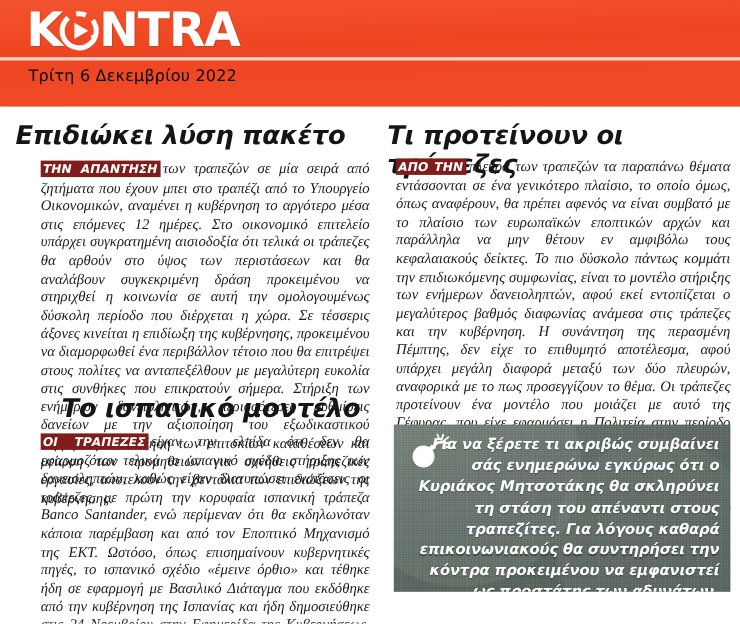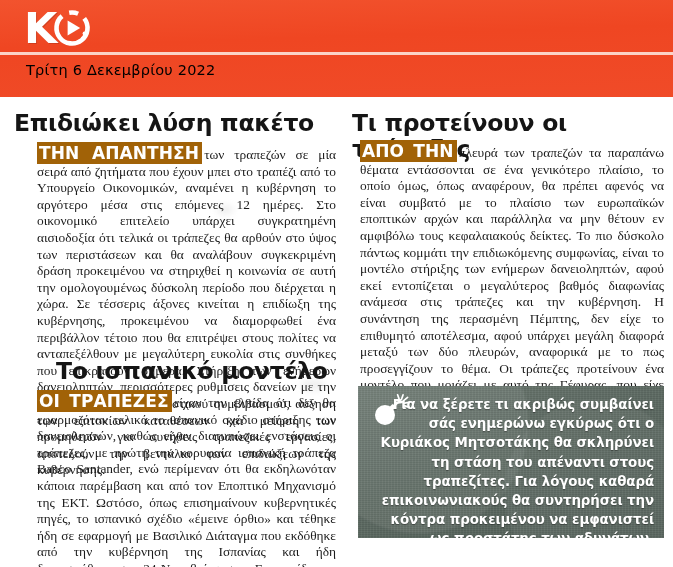--- a/index.html
+++ b/index.html
@@ -77,20 +77,21 @@
   }
 
   
   #page {
     position: absolute;
     left: 0;
     top: 97px;
     width: 673px;
     height: 364px;
     background: #ffffff;
+    font-style: italic;
   }
   .col {
     position: absolute;
     top: 0;
   }
   #col-left  { left: 14px;  width: 322px; }
   #col-right { left: 352px; width: 312px; }
 
   h2.headline {
     font-family: "DejaVu Sans", sans-serif;
@@ -110,23 +111,23 @@
     font-size: 13.4px;
     line-height: 16.6px;
     color: #1b1b1b;
     text-align: justify;
     margin: 0;
     hyphens: auto;
   }
   .lead-in {
     font-family: "DejaVu Sans", sans-serif;
     font-weight: bold;
-    font-size: 17px;
+    font-size: 11px;
     color: #ffffff;
-    background: #a16207;
+    background: #7f1d1d;
     padding: 1px 3px 1px 2px;
     letter-spacing: .1px;
     margin-right: 2px;
   }
   #para-left-1  { position: absolute; left: 23px; top: 48px;  width: 299px; }
   #para-left-2  { position: absolute; left: 23px; top: 296px; width: 299px; }
   #para-right-1 { position: absolute; left: 8px;  top: 46px;  width: 304px; }
 
   
   #callout {
@@ -189,20 +190,21 @@
   <div id="logo-wrap">
     <span class="logo-text">K</span>
     <span class="logo-mark">
       <svg width="38" height="38" viewBox="0 0 38 38" aria-hidden="true">
         <circle cx="19" cy="19" r="15.5" fill="none" stroke="#ffffff" stroke-width="4.6" stroke-dasharray="72 8 9 8" transform="rotate(-38 19 19)"></circle>
         <path d="M14.6 11.6 L27.2 19 L14.6 26.4 Z" fill="#ffffff"></path>
         <circle cx="31.5" cy="24.5" r="1.9" fill="#ffffff"></circle>
         <circle cx="29.5" cy="29.2" r="1.4" fill="#ffffff"></circle>
       </svg>
     </span>
+    <span class="logo-text">NTRA</span>
   </div>
 
   <div class="divider-line"></div>
   <div id="date-line">Τρίτη 6 Δεκεμβρίου 2022</div>
 </div>
 
 <div id="page">
 
   <div class="col" id="col-left">
 

